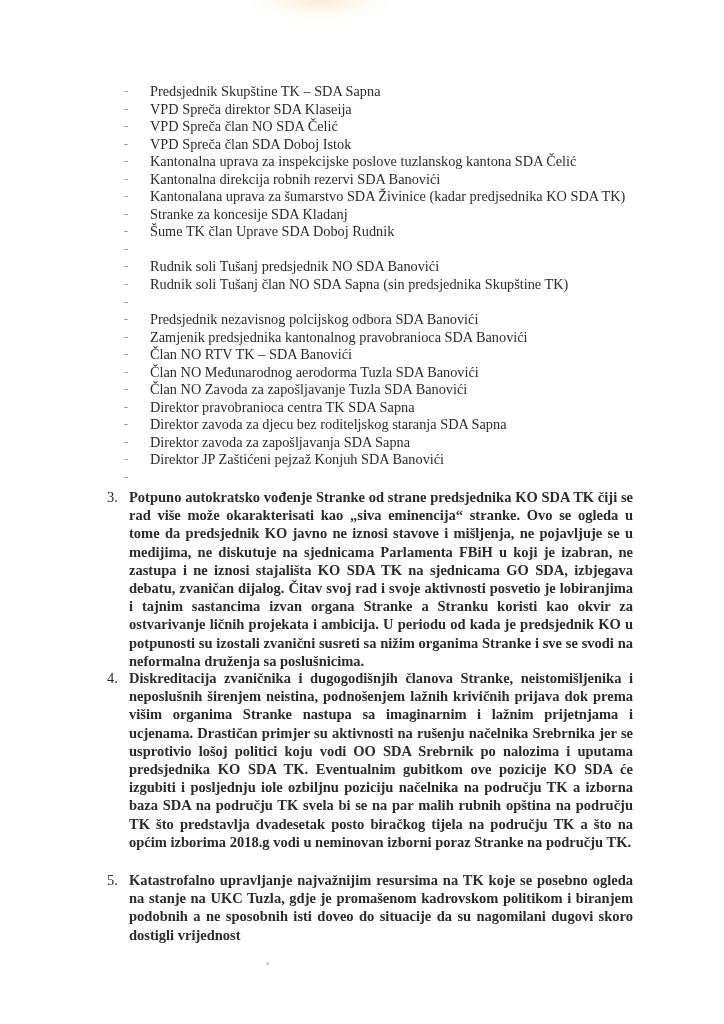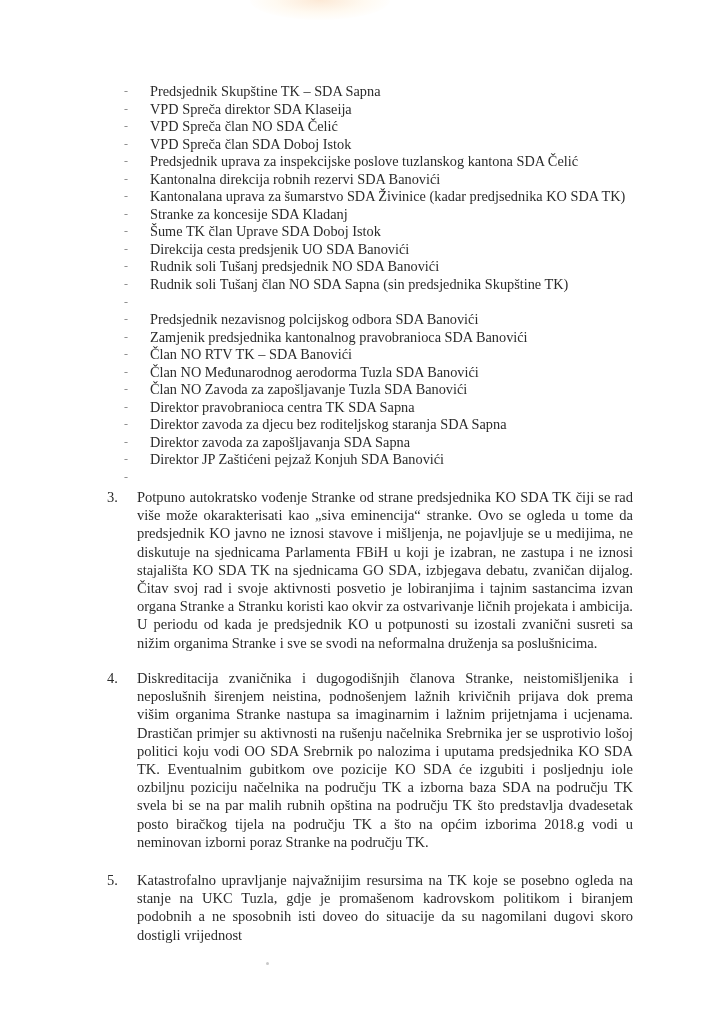--- a/index.html
+++ b/index.html
@@ -55,22 +55,23 @@
       font-size: 14.5px;
       line-height: 18.2px;
     }
     .para .num {
       position: absolute;
       left: 0;
       top: 0;
       width: 20px;
     }
     .para .body {
-      margin-left: 30px;
+      margin-left: 22px;
       text-align: justify;
+      font-weight: bold;
     }
     .para .body.last-left {
       text-align-last: left;
     }
     #p3 { top: 488px; }
     #p4 { top: 669px; }
     #p5 { top: 871px; }
     .speck {
       position: absolute;
       left: 266px;
@@ -84,26 +85,26 @@
 </head>
 <body>
 
 <div class="stain"></div>
 
 <ul class="bullet-list">
   <li><span class="dash">-</span><span>Predsjednik Skupštine TK – SDA Sapna</span></li>
   <li><span class="dash">-</span><span>VPD Spreča direktor SDA Klaseija</span></li>
   <li><span class="dash">-</span><span>VPD Spreča član NO SDA Čelić</span></li>
   <li><span class="dash">-</span><span>VPD Spreča član  SDA Doboj Istok</span></li>
-  <li><span class="dash">-</span><span>Predsjednik uprava za inspekcijske poslove tuzlanskog kantona SDA Čelić</span></li>
+  <li><span class="dash">-</span><span>Kantonalna uprava za inspekcijske poslove tuzlanskog kantona SDA Čelić</span></li>
   <li><span class="dash">-</span><span>Kantonalna direkcija robnih rezervi SDA Banovići</span></li>
   <li><span class="dash">-</span><span>Kantonalana uprava za šumarstvo  SDA Živinice (kadar predjsednika KO SDA TK)</span></li>
   <li><span class="dash">-</span><span>Stranke za koncesije SDA Kladanj</span></li>
-  <li><span class="dash">-</span><span>Šume TK član Uprave SDA Doboj Istok</span></li>
-  <li><span class="dash">-</span><span>Direkcija cesta predsjenik UO SDA Banovići</span></li>
+  <li><span class="dash">-</span><span>Šume TK član Uprave SDA Doboj Rudnik</span></li>
+  <li><span class="dash">-</span></li>
   <li><span class="dash">-</span><span>Rudnik soli Tušanj predsjednik NO SDA Banovići</span></li>
   <li><span class="dash">-</span><span>Rudnik soli Tušanj član  NO SDA Sapna (sin predsjednika Skupštine TK)</span></li>
   <li><span class="dash">-</span></li>
   <li><span class="dash">-</span><span>Predsjednik nezavisnog polcijskog odbora SDA Banovići</span></li>
   <li><span class="dash">-</span><span>Zamjenik predsjednika kantonalnog pravobranioca SDA Banovići</span></li>
   <li><span class="dash">-</span><span>Član NO RTV TK – SDA Banovići</span></li>
   <li><span class="dash">-</span><span>Član NO Međunarodnog aerodorma Tuzla SDA Banovići</span></li>
   <li><span class="dash">-</span><span>Član NO Zavoda za zapošljavanje Tuzla SDA Banovići</span></li>
   <li><span class="dash">-</span><span>Direktor pravobranioca centra TK SDA Sapna</span></li>
   <li><span class="dash">-</span><span>Direktor zavoda za djecu bez roditeljskog staranja SDA Sapna</span></li>

